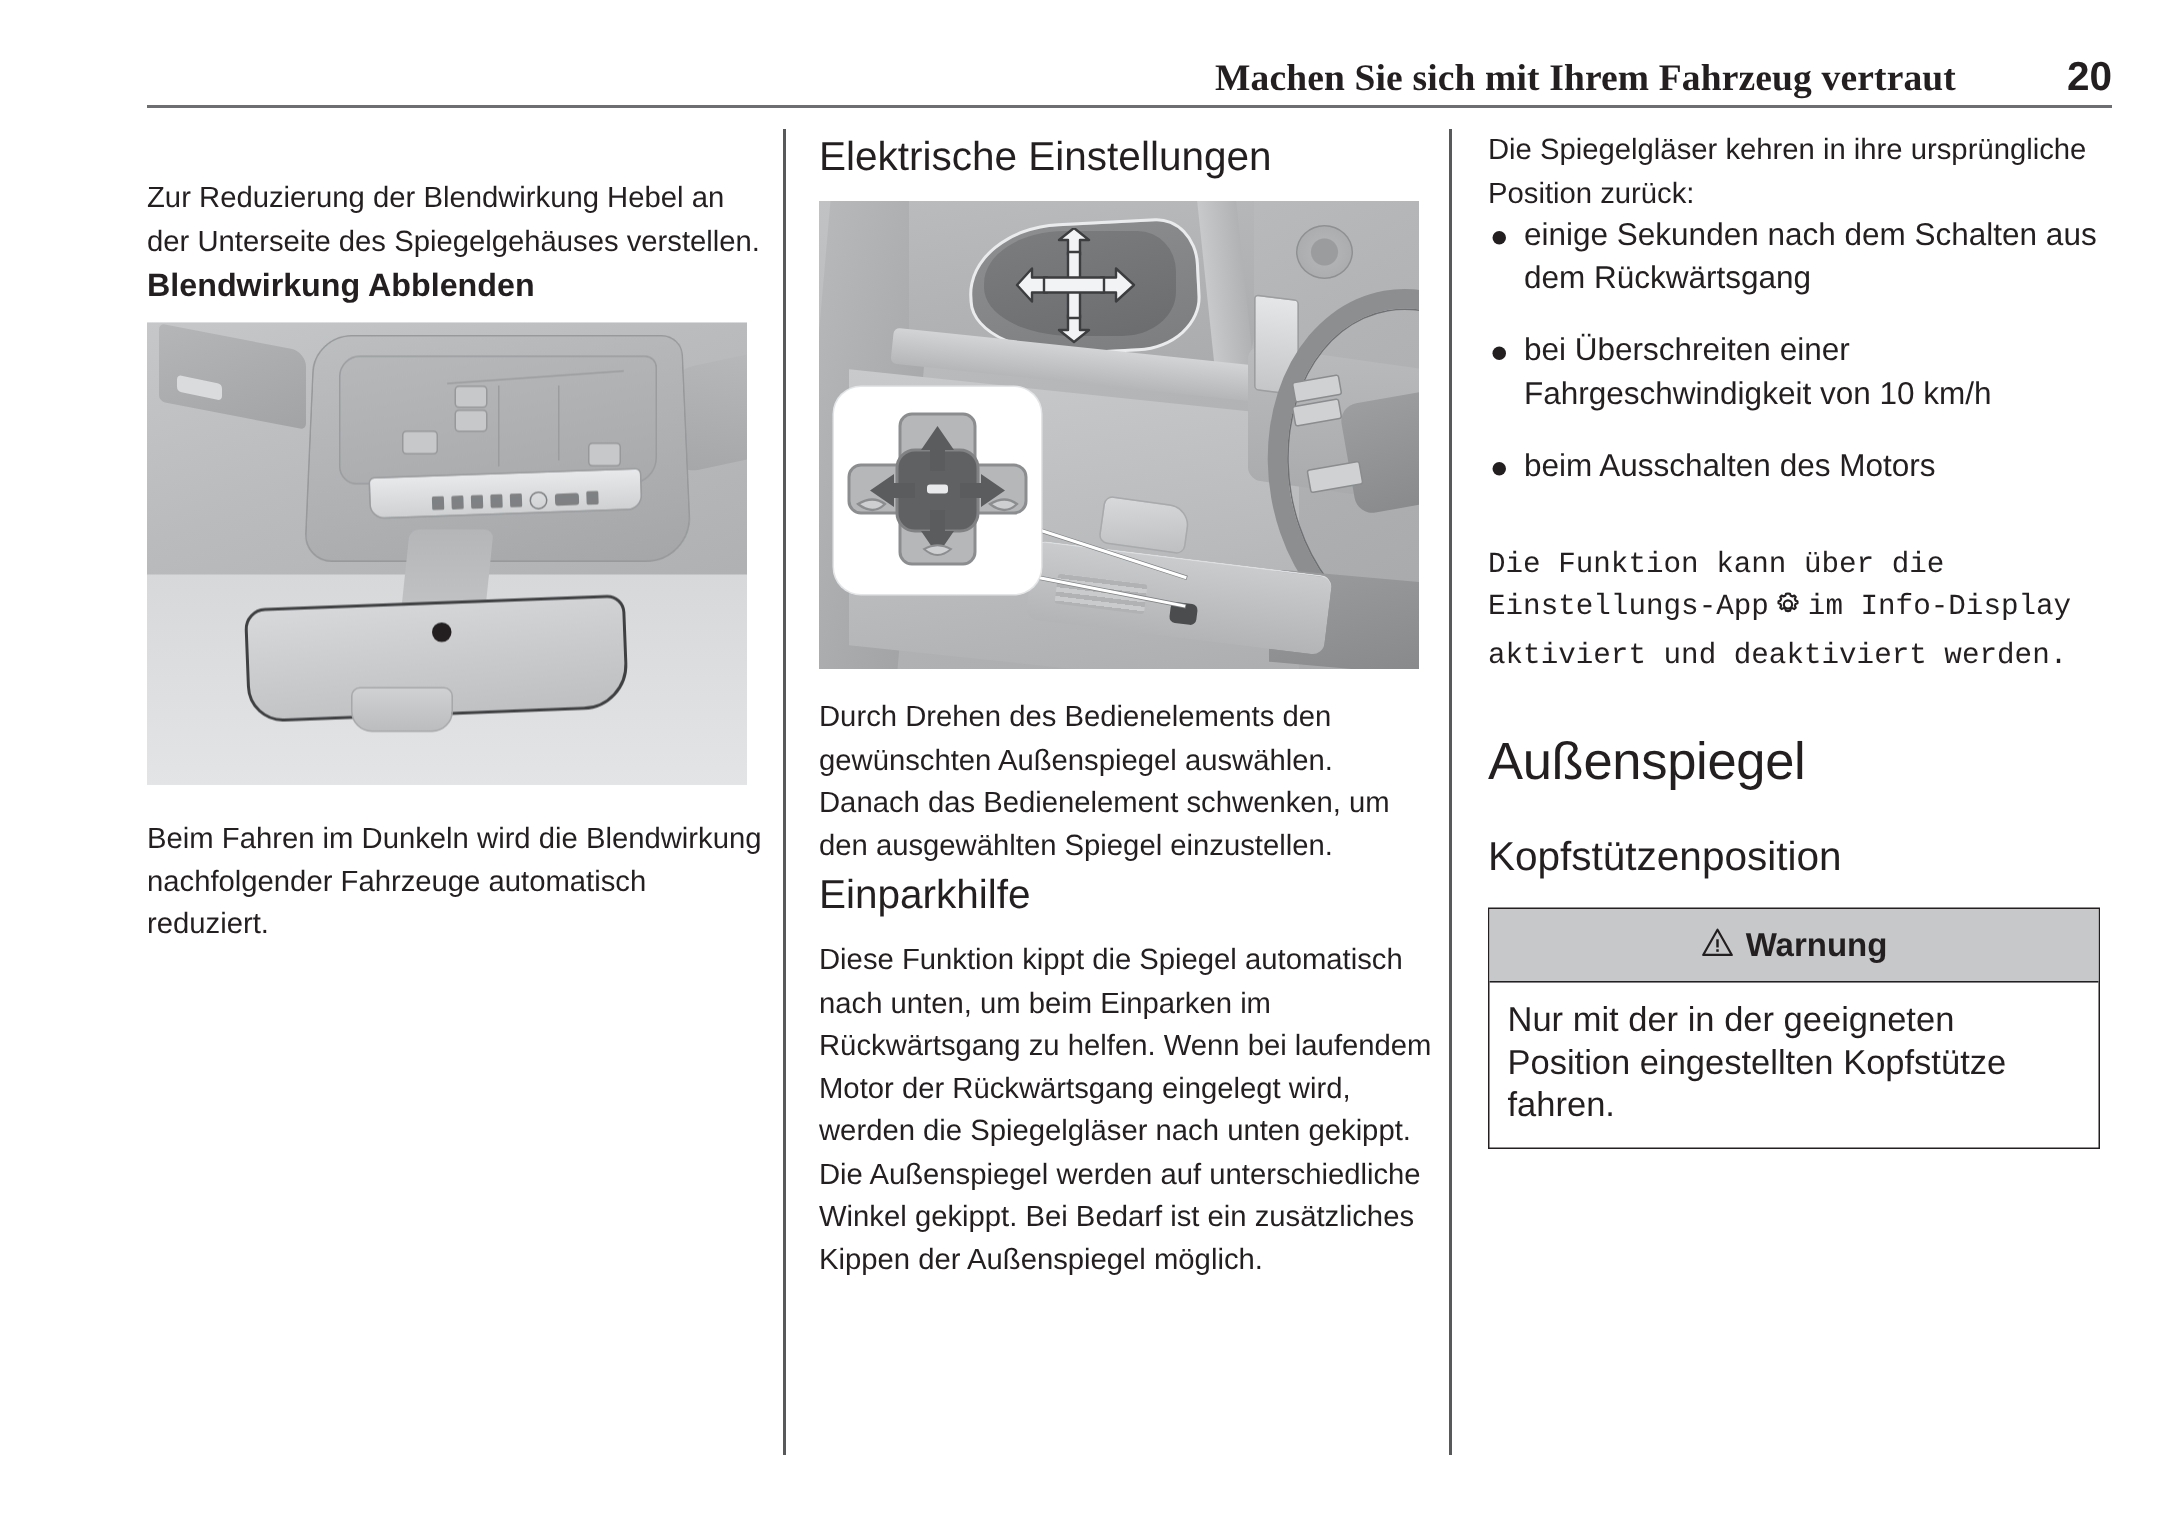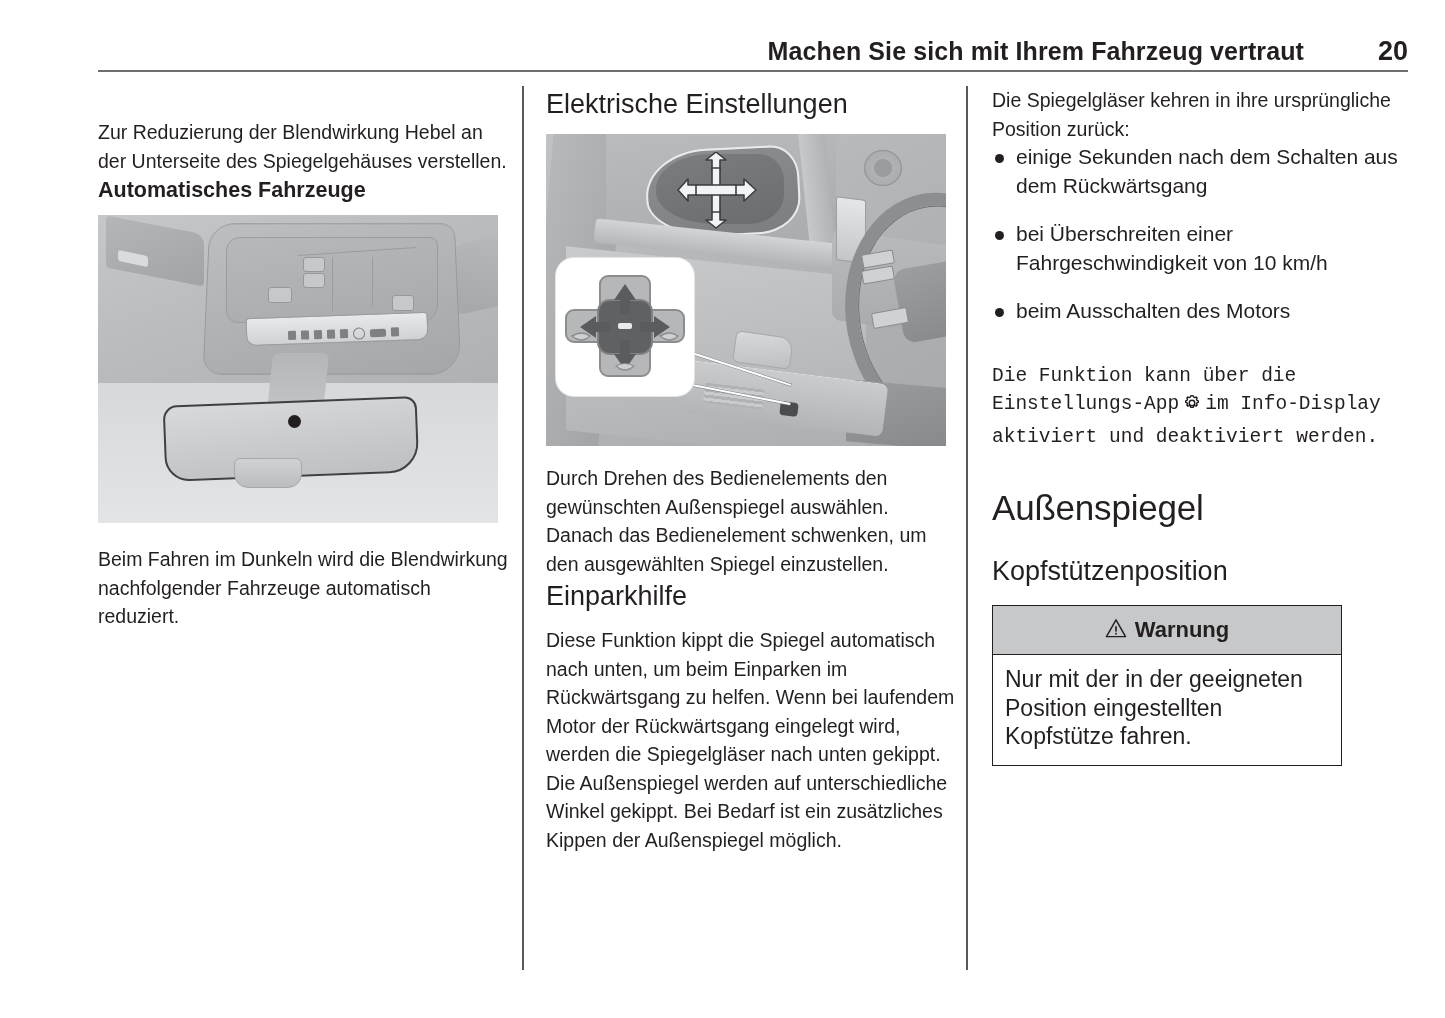--- a/index.html
+++ b/index.html
@@ -33,20 +33,21 @@
     display: flex;
     align-items: baseline;
     justify-content: flex-end;
   }
   .pg-header-title {
     font-size: 25px;
     font-weight: bold;
     letter-spacing: 0.1px;
     color: #231f20;
     white-space: nowrap;
+    font-family: Liberation Serif, serif;
   }
   .pg-header-num {
     font-size: 27px;
     font-weight: bold;
     color: #231f20;
     margin-left: 60px;
     width: 44px;
     text-align: right;
   }
   .header-rule {
@@ -364,21 +365,21 @@
   .f2-leader {
     position: absolute; background: #ffffff; height: 2px;
     box-shadow: 0 0 0 0.5px #7e8082;
   }
   .f2-leader.a { left: 146px; top: 218px; width: 104px; transform: rotate(18deg); transform-origin: left center;}
   .f2-leader.b { left: 146px; top: 250px; width: 100px; transform: rotate(11deg); transform-origin: left center;}
 
   
   .warn-box {
     margin-top: 16px;
-    width: 350px;
+    width: 408px;
     border: 1.5px solid #231f20;
     background: #ffffff;
     box-sizing: border-box;
   }
   .warn-head {
     background: #c6c8ca;
     border-bottom: 1.5px solid #231f20;
     height: 48px;
     display: flex;
     align-items: center;
@@ -410,21 +411,21 @@
   </div>
   <div class="header-rule"></div>
 
   <div class="col-rule r1"></div>
   <div class="col-rule r2"></div>
 
   <div class="col c1">
 
     <p class="body sp-after">Zur Reduzierung der Blendwirkung Hebel an der Unterseite des Spiegelgehäuses verstellen.</p>
 
-    <h2 class="h-sub">Automatisches Fahrzeuge</h2>
+    <h2 class="h-sub">Blendwirkung Abblenden</h2>
 
     <div class="figure fig1">
       <div class="f1-ceiling"></div>
       <div class="f1-lower"></div>
       <div class="f1-visorL"></div>
       <div class="f1-visor-clip"></div>
       <div class="f1-visorR"></div>
       <div class="f1-console"></div>
       <div class="f1-console-inner"></div>
       <div class="f1-cline l1"></div>

